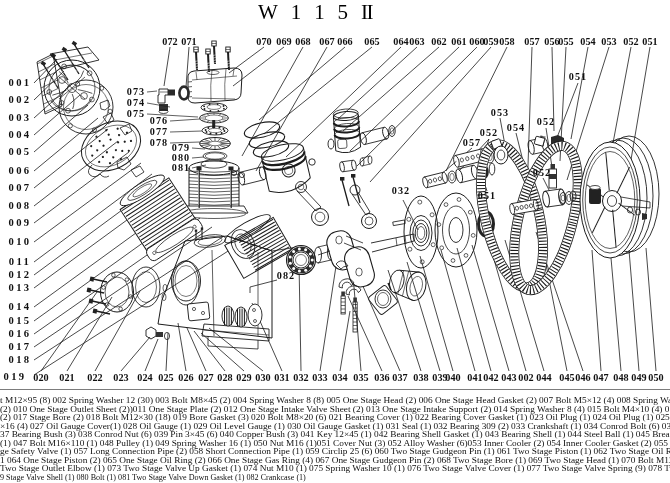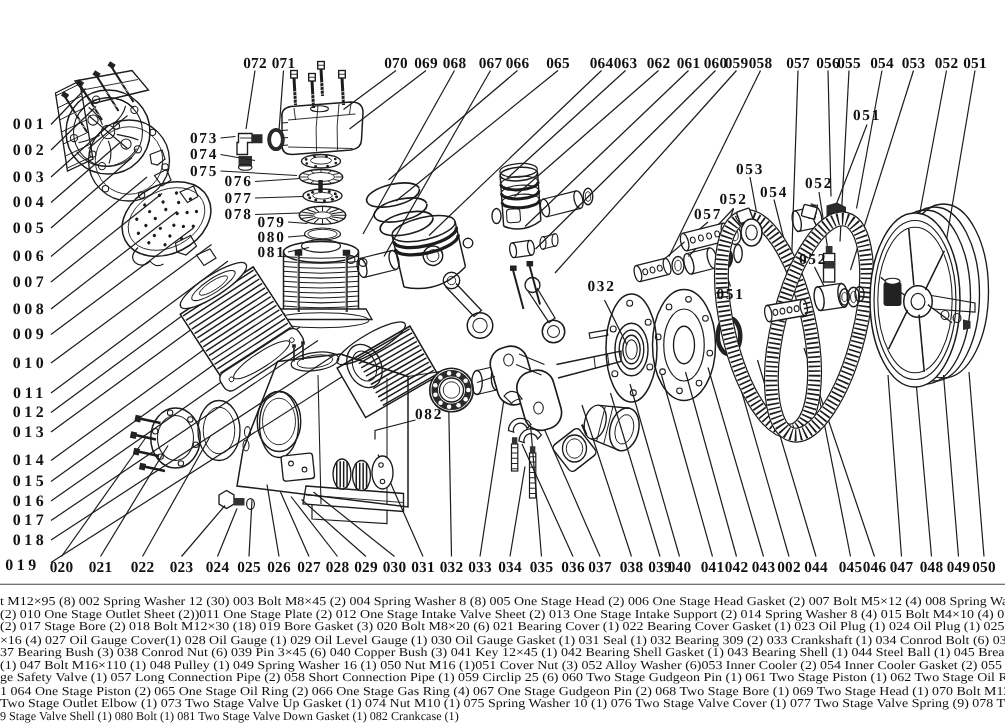--- a/index.html
+++ b/index.html
@@ -779,20 +779,21 @@
 <line x1="147.0" y1="103.0" x2="170.0" y2="107.0" stroke="#1c1c1c" stroke-width="0.7"></line>
 <line x1="147.0" y1="114.0" x2="198.0" y2="117.0" stroke="#1c1c1c" stroke-width="0.7"></line>
 <line x1="170.0" y1="121.0" x2="200.0" y2="119.0" stroke="#1c1c1c" stroke-width="0.7"></line>
 <line x1="170.0" y1="132.0" x2="202.0" y2="131.0" stroke="#1c1c1c" stroke-width="0.7"></line>
 <line x1="170.0" y1="143.0" x2="200.0" y2="142.0" stroke="#1c1c1c" stroke-width="0.7"></line>
 <line x1="192.0" y1="148.0" x2="205.0" y2="149.0" stroke="#1c1c1c" stroke-width="0.7"></line>
 <line x1="192.0" y1="158.0" x2="204.0" y2="157.0" stroke="#1c1c1c" stroke-width="0.7"></line>
 <line x1="192.0" y1="168.0" x2="206.0" y2="165.0" stroke="#1c1c1c" stroke-width="0.7"></line>
 <line x1="0" y1="389.5" x2="670" y2="389.5" stroke="#444" stroke-width="0.7"></line>
 </svg>
+<div id="title">W  1  1  5  <span style="letter-spacing:-1.5px">II</span></div>
 <div class="tl" style="top:396px">t M12×95 (8) 002 Spring Washer 12 (30) 003 Bolt M8×45 (2) 004 Spring Washer 8 (8) 005 One Stage Head (2) 006 One Stage Head Gasket (2) 007 Bolt M5×12 (4) 008 Spring Washer 5(4) 009 One Stage</div>
 <div class="tl" style="top:404.5px">(2) 010 One Stage Outlet Sheet (2))011 One Stage Plate (2) 012 One Stage Intake Valve Sheet (2) 013 One Stage Intake Support (2) 014 Spring Washer 8 (4) 015 Bolt M4×10 (4) 016 One Stage Valve Plate</div>
 <div class="tl" style="top:413px">(2) 017 Stage Bore (2) 018 Bolt M12×30 (18) 019 Bore Gasket (3) 020 Bolt M8×20 (6) 021 Bearing Cover (1) 022 Bearing Cover Gasket (1) 023 Oil Plug (1) 024 Oil Plug (1) 025 Copper Washer 16 (1) 026</div>
 <div class="tl" style="top:421.5px">×16 (4) 027 Oil Gauge Cover(1) 028 Oil Gauge (1) 029 Oil Level Gauge (1) 030 Oil Gauge Gasket (1) 031 Seal (1) 032 Bearing 309 (2) 033 Crankshaft (1) 034 Conrod Bolt (6) 035 Conrod (3) 036 Spill Oil</div>
 <div class="tl" style="top:430px">37 Bearing Bush (3) 038 Conrod Nut (6) 039 Pin 3×45 (6) 040 Copper Bush (3) 041 Key 12×45 (1) 042 Bearing Shell Gasket (1) 043 Bearing Shell (1) 044 Steel Ball (1) 045 Breather (1) 046 Oil Seal 45×</div>
 <div class="tl" style="top:438.5px">(1) 047 Bolt M16×110 (1) 048 Pulley (1) 049 Spring Washer 16 (1) 050 Nut M16 (1)051 Cover Nut (3) 052 Alloy Washer (6)053 Inner Cooler (2) 054 Inner Cooler Gasket (2) 055 Connection Case (1) 056</div>
 <div class="tl" style="top:447px">ge Safety Valve (1) 057 Long Connection Pipe (2) 058 Short Connection Pipe (1) 059 Circlip 25 (6) 060 Two Stage Gudgeon Pin (1) 061 Two Stage Piston (1) 062 Two Stage Oil Ring (1) 063 Two Stage Gas</div>
 <div class="tl" style="top:455.5px">1 064 One Stage Piston (2) 065 One Stage Oil Ring (2) 066 One Stage Gas Ring (4) 067 One Stage Gudgeon Pin (2) 068 Two Stage Bore (1) 069 Two Stage Head (1) 070 Bolt M12×75 (4) 071 Nut M33×1.5</div>
 <div class="tl" style="top:464px">Two Stage Outlet Elbow (1) 073 Two Stage Valve Up Gasket (1) 074 Nut M10 (1) 075 Spring Washer 10 (1) 076 Two Stage Valve Cover (1) 077 Two Stage Valve Spring (9) 078 Two Stage Valve Sheet (1 set)</div>
 <div class="tl" style="top:472.5px;transform:none">9 Stage Valve Shell (1) 080 Bolt (1) 081 Two Stage Valve Down Gasket (1) 082 Crankcase (1)</div>

